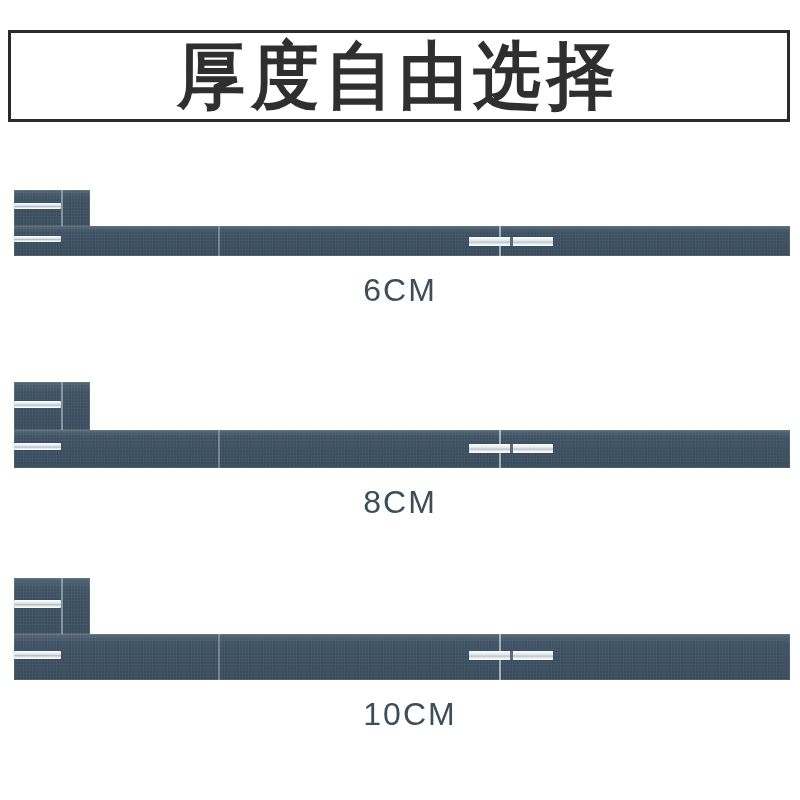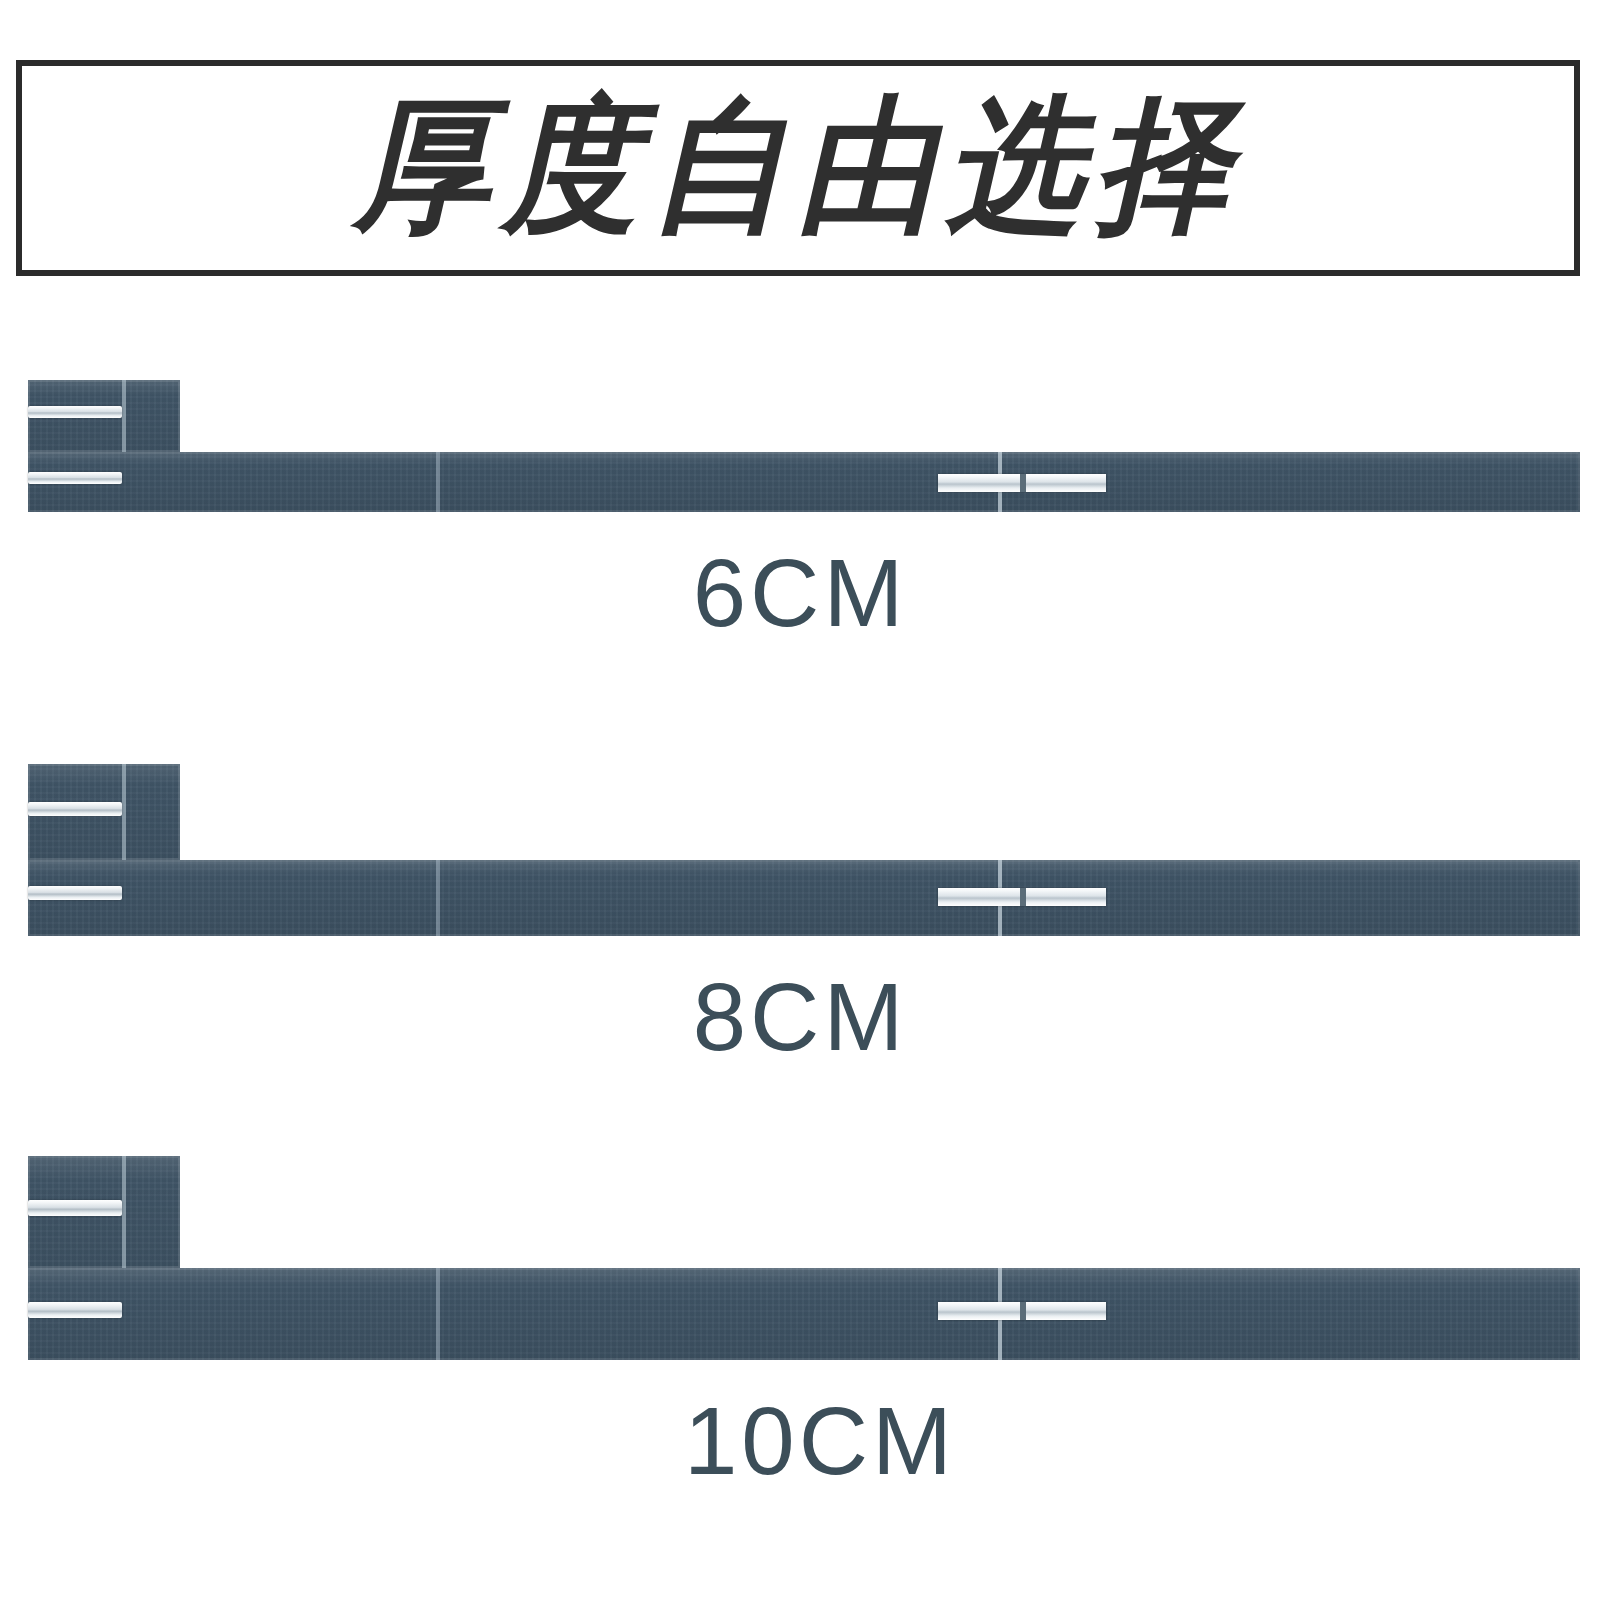--- a/index.html
+++ b/index.html
@@ -15,27 +15,26 @@
     position: relative;
     overflow: hidden;
   }
 
   
   .title-box {
     position: absolute;
     left: 8px;
     top: 30px;
     width: 782px;
-    height: 108px;
+    height: 92px;
     border: 3px solid #2b2b2b;
     background: #ffffff;
     display: flex;
     align-items: center;
     justify-content: center;
-    font-style: italic;
   }
   .title-text {
     font-family: "DejaVu Sans", "Liberation Sans", sans-serif;
     font-size: 68px;
     font-weight: 700;
     letter-spacing: 6px;
     color: #2f2f2f;
     line-height: 1;
     white-space: nowrap;
     transform: scaleY(1.08);
@@ -140,21 +139,21 @@
     height: 9px;
     background: #5b6d79;
   }
 
   
   .size-label {
     position: absolute;
     width: 800px;
     text-align: center;
     font-family: "Liberation Sans", "DejaVu Sans", sans-serif;
-    font-size: 48px;
+    font-size: 32px;
     font-weight: 400;
     letter-spacing: 2px;
     color: #3c4e59;
     line-height: 1;
   }
   #label-0 { top: 283px; }
   #label-1 { top: 478px; }
   #label-2 { top: 694px; }
 </style>
 </head>

